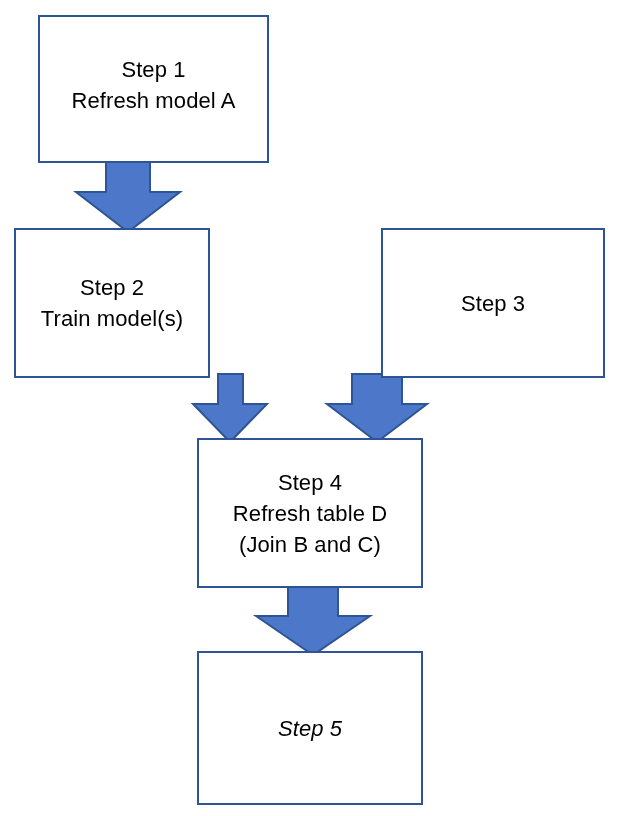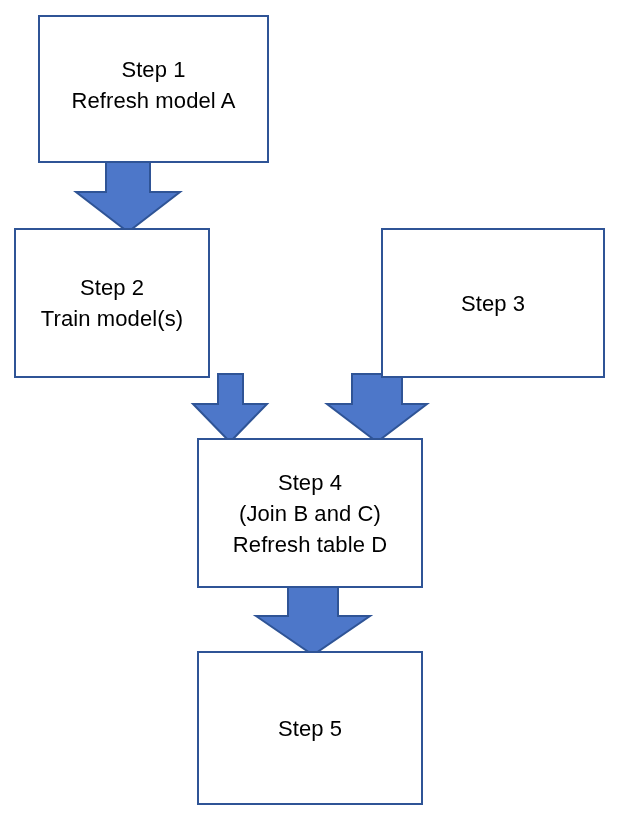--- a/index.html
+++ b/index.html
@@ -44,21 +44,21 @@
   }
   .arrow svg {
     display: block;
     overflow: visible;
   }
   
   #node-step1 { left: 14px;  top: 15px;  width: 231px; height: 148px; margin-left: 24px; }
   #node-step2 { left: 14px;  top: 228px; width: 196px; height: 150px; }
   #node-step3 { left: 381px; top: 228px; width: 224px; height: 150px; }
   #node-step4 { left: 197px; top: 438px; width: 226px; height: 150px; }
-  #node-step5 { left: 197px; top: 651px; width: 226px; height: 154px; }
+  #node-step5 { left: 197px; top: 651px; width: 226px; height: 154px; font-style: italic; }
   
   #node-step1 .stack { transform: translateY(-4px); }
   
   #arrow-1-2 { left: 76px;  top: 160px; width: 104px; height: 72px; }
   #arrow-2-4 { left: 193px; top: 374px; width: 74px;  height: 68px; }
   #arrow-3-4 { left: 323px; top: 374px; width: 104px; height: 68px; }
   #arrow-4-5 { left: 256px; top: 584px; width: 114px; height: 71px; }
 </style>
 </head>
 <body>
@@ -99,22 +99,22 @@
 
   <div class="arrow" id="arrow-3-4">
     <svg viewBox="0 0 104 68" width="104" height="68" aria-hidden="true">
       <polygon points="29,0 79,0 79,30 104,30 54,68 4,30 29,30" fill="#4D77C9" stroke="#2F5496" stroke-width="2" stroke-linejoin="miter"></polygon>
     </svg>
   </div>
 
   <div class="node" id="node-step4">
     <div class="stack">
       <span class="line">Step 4</span>
+      <span class="line">Refresh table D</span>
       <span class="line">(Join B and C)</span>
-      <span class="line">Refresh table D</span>
     </div>
   </div>
 
   <div class="arrow" id="arrow-4-5">
     <svg viewBox="0 0 114 71" width="114" height="71" aria-hidden="true">
       <polygon points="32,0 82,0 82,32 114,32 57,71 0,32 32,32" fill="#4D77C9" stroke="#2F5496" stroke-width="2" stroke-linejoin="miter"></polygon>
     </svg>
   </div>
 
   <div class="node" id="node-step5">

